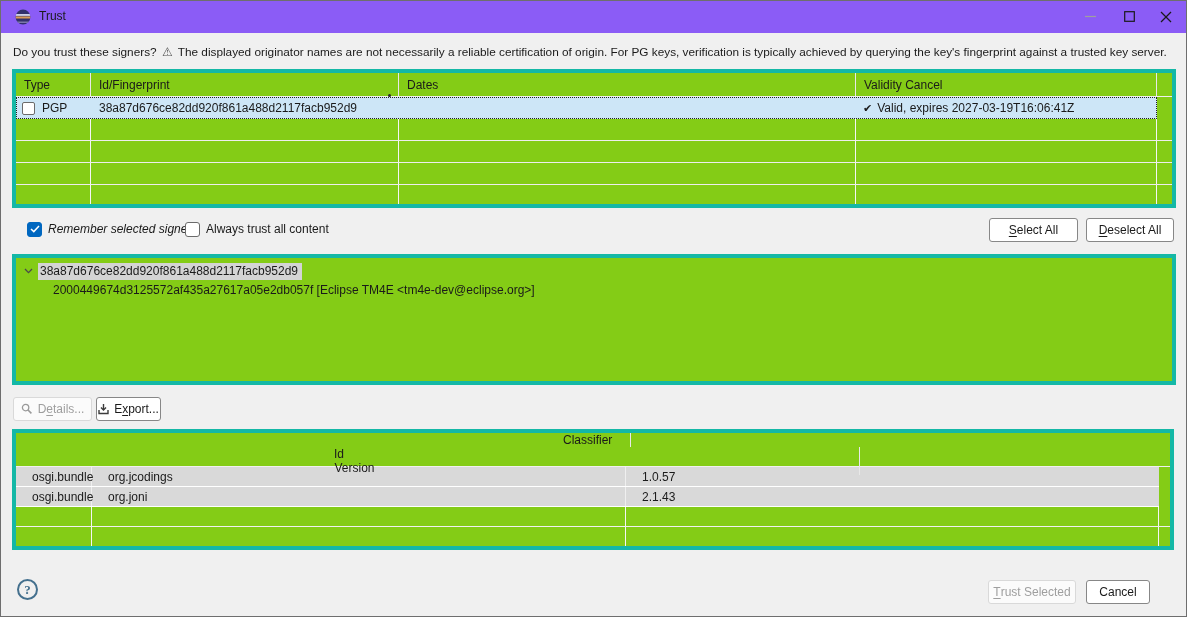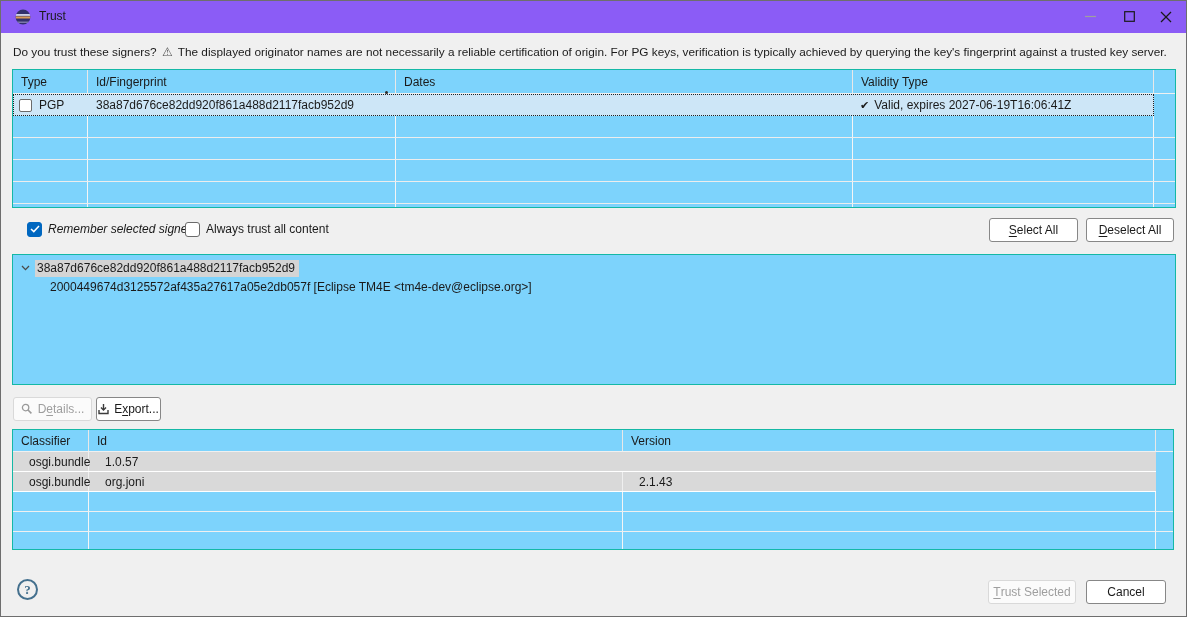--- a/index.html
+++ b/index.html
@@ -16,21 +16,21 @@
   .win-btn { position:absolute; top:0; width:40px; height:31px; display:flex;
              align-items:center; justify-content:center; }
   .win-btn.min { right:76px; } .win-btn.max { right:37px; } .win-btn.close { right:0px; }
 
   
   .desc { position:absolute; left:12px; top:44px; width:1170px; white-space:nowrap;
           overflow:hidden; font-size:11.8px; }
   .warn-glyph { color:#4f4f4f; font-size:12px; padding:0 2px; }
 
   
-  .panel { position:absolute; background:#7dd3fc; border:1px solid #14b8a6; overflow:hidden;text-align:center; }
+  .panel { position:absolute; background:#84cc16; border:4px solid #14b8a6; overflow:hidden;text-align:center; }
 
   .signers { left:11px; top:68px; width:1164px; height:139px; }
   .thead { display:flex; height:24px; align-items:center; border-bottom:1px solid #f0f0f0; }
   .th { padding-left:8px; border-right:1px solid #e8e8e8; height:100%; display:flex; align-items:center; }
   .signers .th:nth-child(1){ width:75px; } .signers .th:nth-child(2){ width:308px; }
   .signers .th:nth-child(3){ width:457px; } .signers .th:nth-child(4){ width:301px; }
   .th.fill { flex:1; border-right:none; }
   .sort-dot { position:absolute; left:372px; top:21px; width:3px; height:3px;
               border-radius:50%; background:#2a2a2a; }
 
@@ -60,33 +60,33 @@
   .btn { position:absolute; height:24px; background:#ffffff; border:1px solid #878787;
          border-radius:3px; font-size:12px; color:#1a1a1a; display:flex; align-items:center;
          justify-content:center; font-family:"Liberation Sans", sans-serif; cursor:default; }
   .btn .mnemonic { text-decoration:underline; text-underline-offset:2px; }
   .btn.disabled { background:#fbfbfb; border-color:#d9d9d9; color:#9e9e9e; }
   .btn-select-all { left:988px; top:217px; width:89px; }
   .btn-deselect-all { left:1085px; top:217px; width:88px; }
   .btn-details { left:12px; top:396px; width:79px; }
   .btn-export { left:95px; top:396px; width:65px; }
   .btn-trust { left:987px; top:579px; width:88px; }
-  .btn-cancel { left:1085px; top:579px; width:80px; }
+  .btn-cancel { left:1085px; top:579px; width:64px; }
   .btn .b-icon { margin-right:5px; display:flex; align-items:center; }
 
   
   .keytree { left:11px; top:253px; width:1164px; height:131px; }
   .tree-row1 { position:absolute; left:0; top:4px; height:18px; display:flex; align-items:center; width:100%; }
   .chevron { margin:0 5px 0 8px; display:flex; }
   .tree-root-label { background:#d4d4d4; padding:1px 4px 2px 2px; }
   .tree-row2 { position:absolute; left:37px; top:23px; height:18px; display:flex; align-items:center; }
 
   
   .artifacts { left:11px; top:428px; width:1162px; height:121px; }
-  .artifacts .thead { height:22px; }
+  .artifacts .thead { height:34px;flex-direction:column; }
   .artifacts .th:nth-child(1){ width:76px; } .artifacts .th:nth-child(2){ width:534px; }
   .artifacts .th:nth-child(3){ width:533px; }
   .art-row { display:flex; height:20px; width:1143px; background:#d9d9d9;
              border-bottom:1px solid #ffffff; align-items:center; }
   .art-cell { height:100%; display:flex; align-items:center; padding-left:16px;
               border-right:1px solid #efefef; }
   .art-cell.a1 { width:76px; } .art-cell.a2 { width:534px; } .art-cell.a3 { width:533px; border-right:none; }
   .artifacts .empty-row { height:20px; border-bottom:1px solid #f0f0f0; }
   .artifacts .empty-row > div { border-right:1px solid #f5f5f5; height:100%; }
   .artifacts .empty-row > div:nth-child(1){ width:76px; } .artifacts .empty-row > div:nth-child(2){ width:534px; }
@@ -140,34 +140,34 @@
     <span>Do you trust these signers?</span>
     <span class="warn-glyph">⚠</span>
     <span>The displayed originator names are not necessarily a reliable certification of origin.  For PG keys, verification is typically achieved by querying the key's fingerprint against a trusted key server.</span>
   </div>
 
   <div class="panel signers">
     <div class="thead">
       <div class="th">Type</div>
       <div class="th">Id/Fingerprint</div>
       <div class="th">Dates</div>
-      <div class="th">Validity Type</div>
+      <div class="th">Validity Cancel</div>
       <div class="th fill"></div>
     </div>
     <div class="sort-dot"></div>
     <div class="sig-row">
       <div class="sig-cell c-type">
         <span class="cbx"></span>
         <span>PGP</span>
       </div>
       <div class="sig-cell c-id">38a87d676ce82dd920f861a488d2117facb952d9</div>
       <div class="sig-cell c-name"></div>
       <div class="sig-cell c-val">
         <span class="check-glyph">✔</span>
-        <span>Valid, expires 2027-06-19T16:06:41Z</span>
+        <span>Valid, expires 2027-03-19T16:06:41Z</span>
       </div>
     </div>
     <div class="empty-row">
         <div></div>
         <div></div>
         <div></div>
         <div></div>
       </div>
     <div class="empty-row">
         <div></div>
@@ -259,20 +259,21 @@
 
   <div class="panel artifacts">
     <div class="thead">
       <div class="th">Classifier</div>
       <div class="th">Id</div>
       <div class="th">Version</div>
       <div class="th fill"></div>
     </div>
     <div class="art-row">
       <div class="art-cell a1">osgi.bundle</div>
+      <div class="art-cell a2">org.jcodings</div>
       <div class="art-cell a3">1.0.57</div>
     </div>
     <div class="art-row">
       <div class="art-cell a1">osgi.bundle</div>
       <div class="art-cell a2">org.joni</div>
       <div class="art-cell a3">2.1.43</div>
     </div>
     <div class="empty-row">
         <div></div>
         <div></div>

